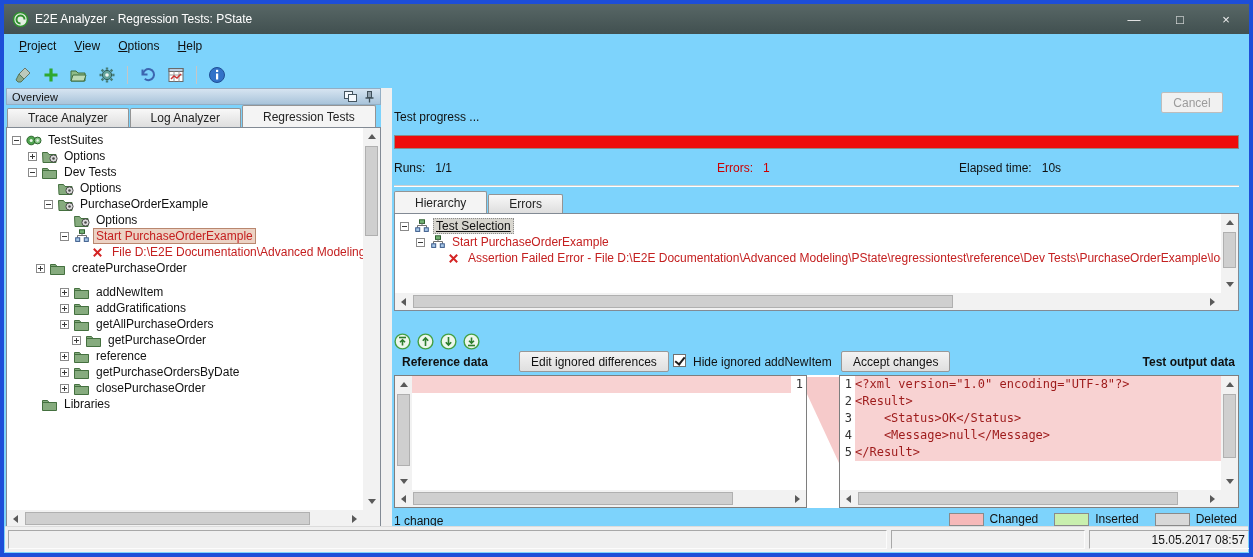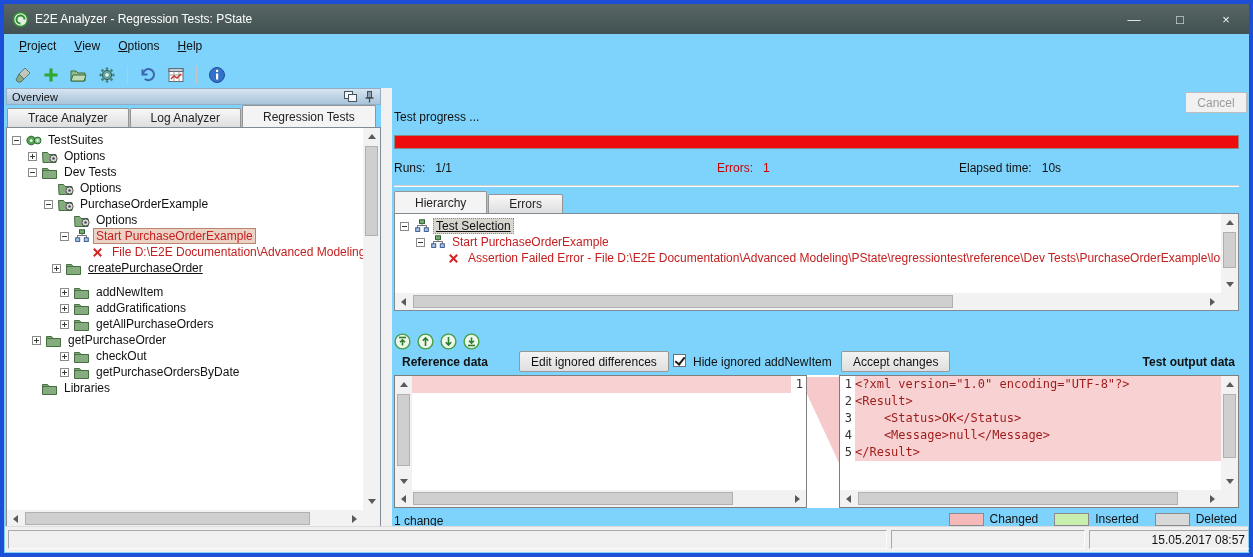--- a/index.html
+++ b/index.html
@@ -52,21 +52,21 @@
   #hier-tree .tree-label.sel{background:#d8d6cf;border:1px dotted #8e8e8e;padding:0 2px;}
 
   
   #v-splitter{position:absolute;left:377px;top:84px;width:11px;height:440px;background:#f0f0f0;}
 
   
   #right-panel{position:absolute;left:388px;top:84px;right:2px;height:442px;}
   .btn{display:inline-flex;align-items:center;justify-content:center;height:21px;padding:0 11px;
        background:linear-gradient(#f3f3f3,#dfdfdf);border:1px solid #989898;border-radius:2px;color:#111;}
   .btn.disabled{color:#9b9b9b;background:#f1f1f1;border-color:#bdbdbd;}
-  #cancel-btn{position:absolute;top:4px;right:0;width:62px;margin-left:24px;}
+  #cancel-btn{position:absolute;top:4px;right:24px;width:62px;margin-left:24px;}
   #progress-title{position:absolute;left:2px;top:22px;}
   #progress-bar{position:absolute;left:2px;top:47px;right:8px;height:14px;border:1px solid #8a8a8a;background:#fff;}
   #progress-fill{height:100%;background:#ee0c0c;}
   #stats{position:absolute;left:2px;top:73px;right:8px;height:16px;}
   #stats span{white-space:nowrap;}
   #stat-runs{position:absolute;left:0;}
   #stat-errors{position:absolute;left:323px;}
   #stat-elapsed{position:absolute;left:565px;}
   .stat-val{margin-left:10px;}
   .red{color:#cc0000;}
@@ -309,21 +309,21 @@
           </div>
           <div class="tree-row" style="padding-left: 68px;">
             <span class="expander none"></span>
             <span class="icon tree-ico">
               <svg width="11" height="11" viewBox="0 0 11 11">
                 <path d="M1.8 1.8l7.4 7.4M9.2 1.8L1.8 9.2" stroke="#d42424" stroke-width="2"></path>
               </svg>
             </span>
             <span class="tree-label err">File D:\E2E Documentation\Advanced Modeling\PSta</span>
           </div>
-          <div class="tree-row" style="padding-left: 44px; text-decoration: underline;">
+          <div class="tree-row" style="padding-left: 28px;">
             <span class="expander plus"></span>
             <span class="icon tree-ico">
               <svg width="15" height="13" viewBox="0 0 15 13">
                 <path d="M0.5 2.5h5l1.5 2h7.5v8H0.5z" fill="#86ab7e" stroke="#44703f"></path>
                 <path d="M0.5 4.5h14" stroke="#44703f"></path>
               </svg>
             </span>
             <span class="tree-label">createPurchaseOrder</span>
           </div>
           <div class="tree-row" style="padding-left: 52px; margin-top: 8px;">
@@ -349,49 +349,59 @@
           <div class="tree-row" style="padding-left: 52px;">
             <span class="expander plus"></span>
             <span class="icon tree-ico">
               <svg width="15" height="13" viewBox="0 0 15 13">
                 <path d="M0.5 2.5h5l1.5 2h7.5v8H0.5z" fill="#86ab7e" stroke="#44703f"></path>
                 <path d="M0.5 4.5h14" stroke="#44703f"></path>
               </svg>
             </span>
             <span class="tree-label">getAllPurchaseOrders</span>
           </div>
-          <div class="tree-row" style="padding-left: 24px;">
+          <div class="tree-row" style="padding-left: 64px;">
             <span class="expander plus"></span>
             <span class="icon tree-ico">
               <svg width="15" height="13" viewBox="0 0 15 13">
                 <path d="M0.5 2.5h5l1.5 2h7.5v8H0.5z" fill="#86ab7e" stroke="#44703f"></path>
                 <path d="M0.5 4.5h14" stroke="#44703f"></path>
               </svg>
             </span>
             <span class="tree-label">getPurchaseOrder</span>
           </div>
           <div class="tree-row" style="padding-left: 52px;">
             <span class="expander plus"></span>
             <span class="icon tree-ico">
               <svg width="15" height="13" viewBox="0 0 15 13">
                 <path d="M0.5 2.5h5l1.5 2h7.5v8H0.5z" fill="#86ab7e" stroke="#44703f"></path>
                 <path d="M0.5 4.5h14" stroke="#44703f"></path>
               </svg>
             </span>
-            <span class="tree-label">checkOut</span>
+            <span class="tree-label">reference</span>
           </div>
           <div class="tree-row" style="padding-left: 52px;">
             <span class="expander plus"></span>
             <span class="icon tree-ico">
               <svg width="15" height="13" viewBox="0 0 15 13">
                 <path d="M0.5 2.5h5l1.5 2h7.5v8H0.5z" fill="#86ab7e" stroke="#44703f"></path>
                 <path d="M0.5 4.5h14" stroke="#44703f"></path>
               </svg>
             </span>
             <span class="tree-label">getPurchaseOrdersByDate</span>
+          </div>
+          <div class="tree-row" style="padding-left: 52px;">
+            <span class="expander plus"></span>
+            <span class="icon tree-ico">
+              <svg width="15" height="13" viewBox="0 0 15 13">
+                <path d="M0.5 2.5h5l1.5 2h7.5v8H0.5z" fill="#86ab7e" stroke="#44703f"></path>
+                <path d="M0.5 4.5h14" stroke="#44703f"></path>
+              </svg>
+            </span>
+            <span class="tree-label">closePurchaseOrder</span>
           </div>
           <div class="tree-row" style="padding-left: 20px;">
             <span class="expander none"></span>
             <span class="icon tree-ico">
               <svg width="15" height="13" viewBox="0 0 15 13">
                 <path d="M0.5 2.5h5l1.5 2h7.5v8H0.5z" fill="#86ab7e" stroke="#44703f"></path>
                 <path d="M0.5 4.5h14" stroke="#44703f"></path>
               </svg>
             </span>
             <span class="tree-label">Libraries</span>

